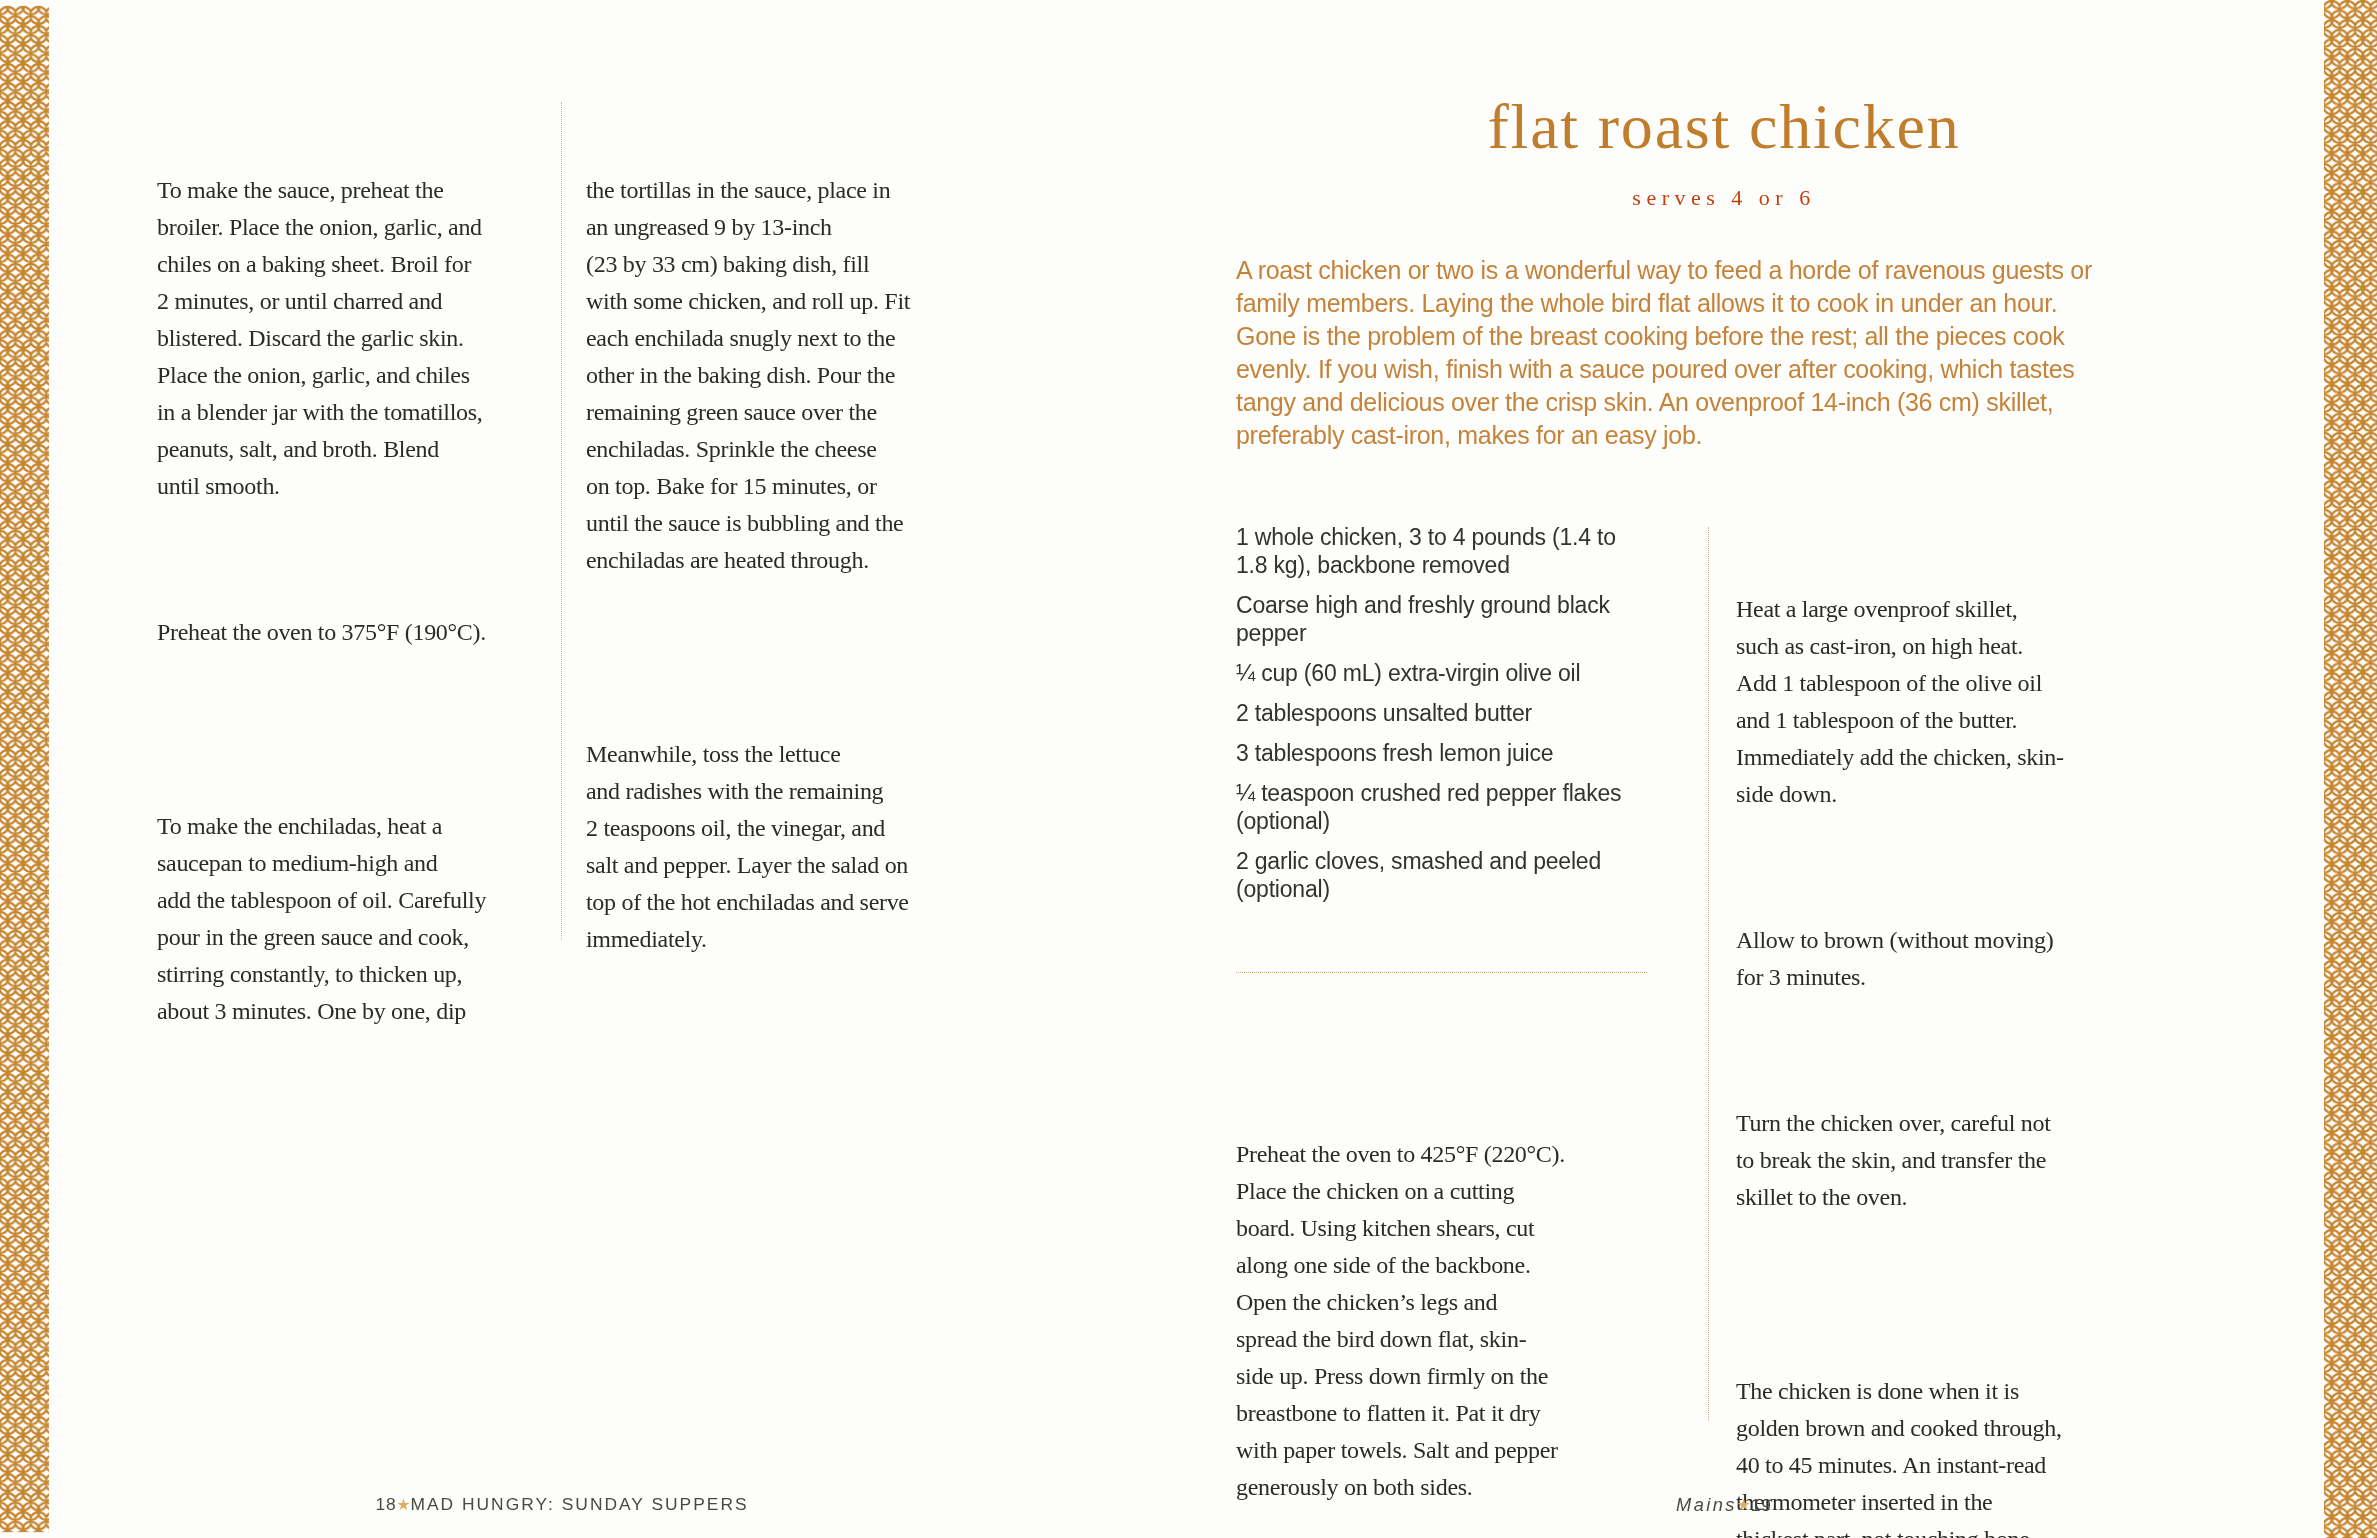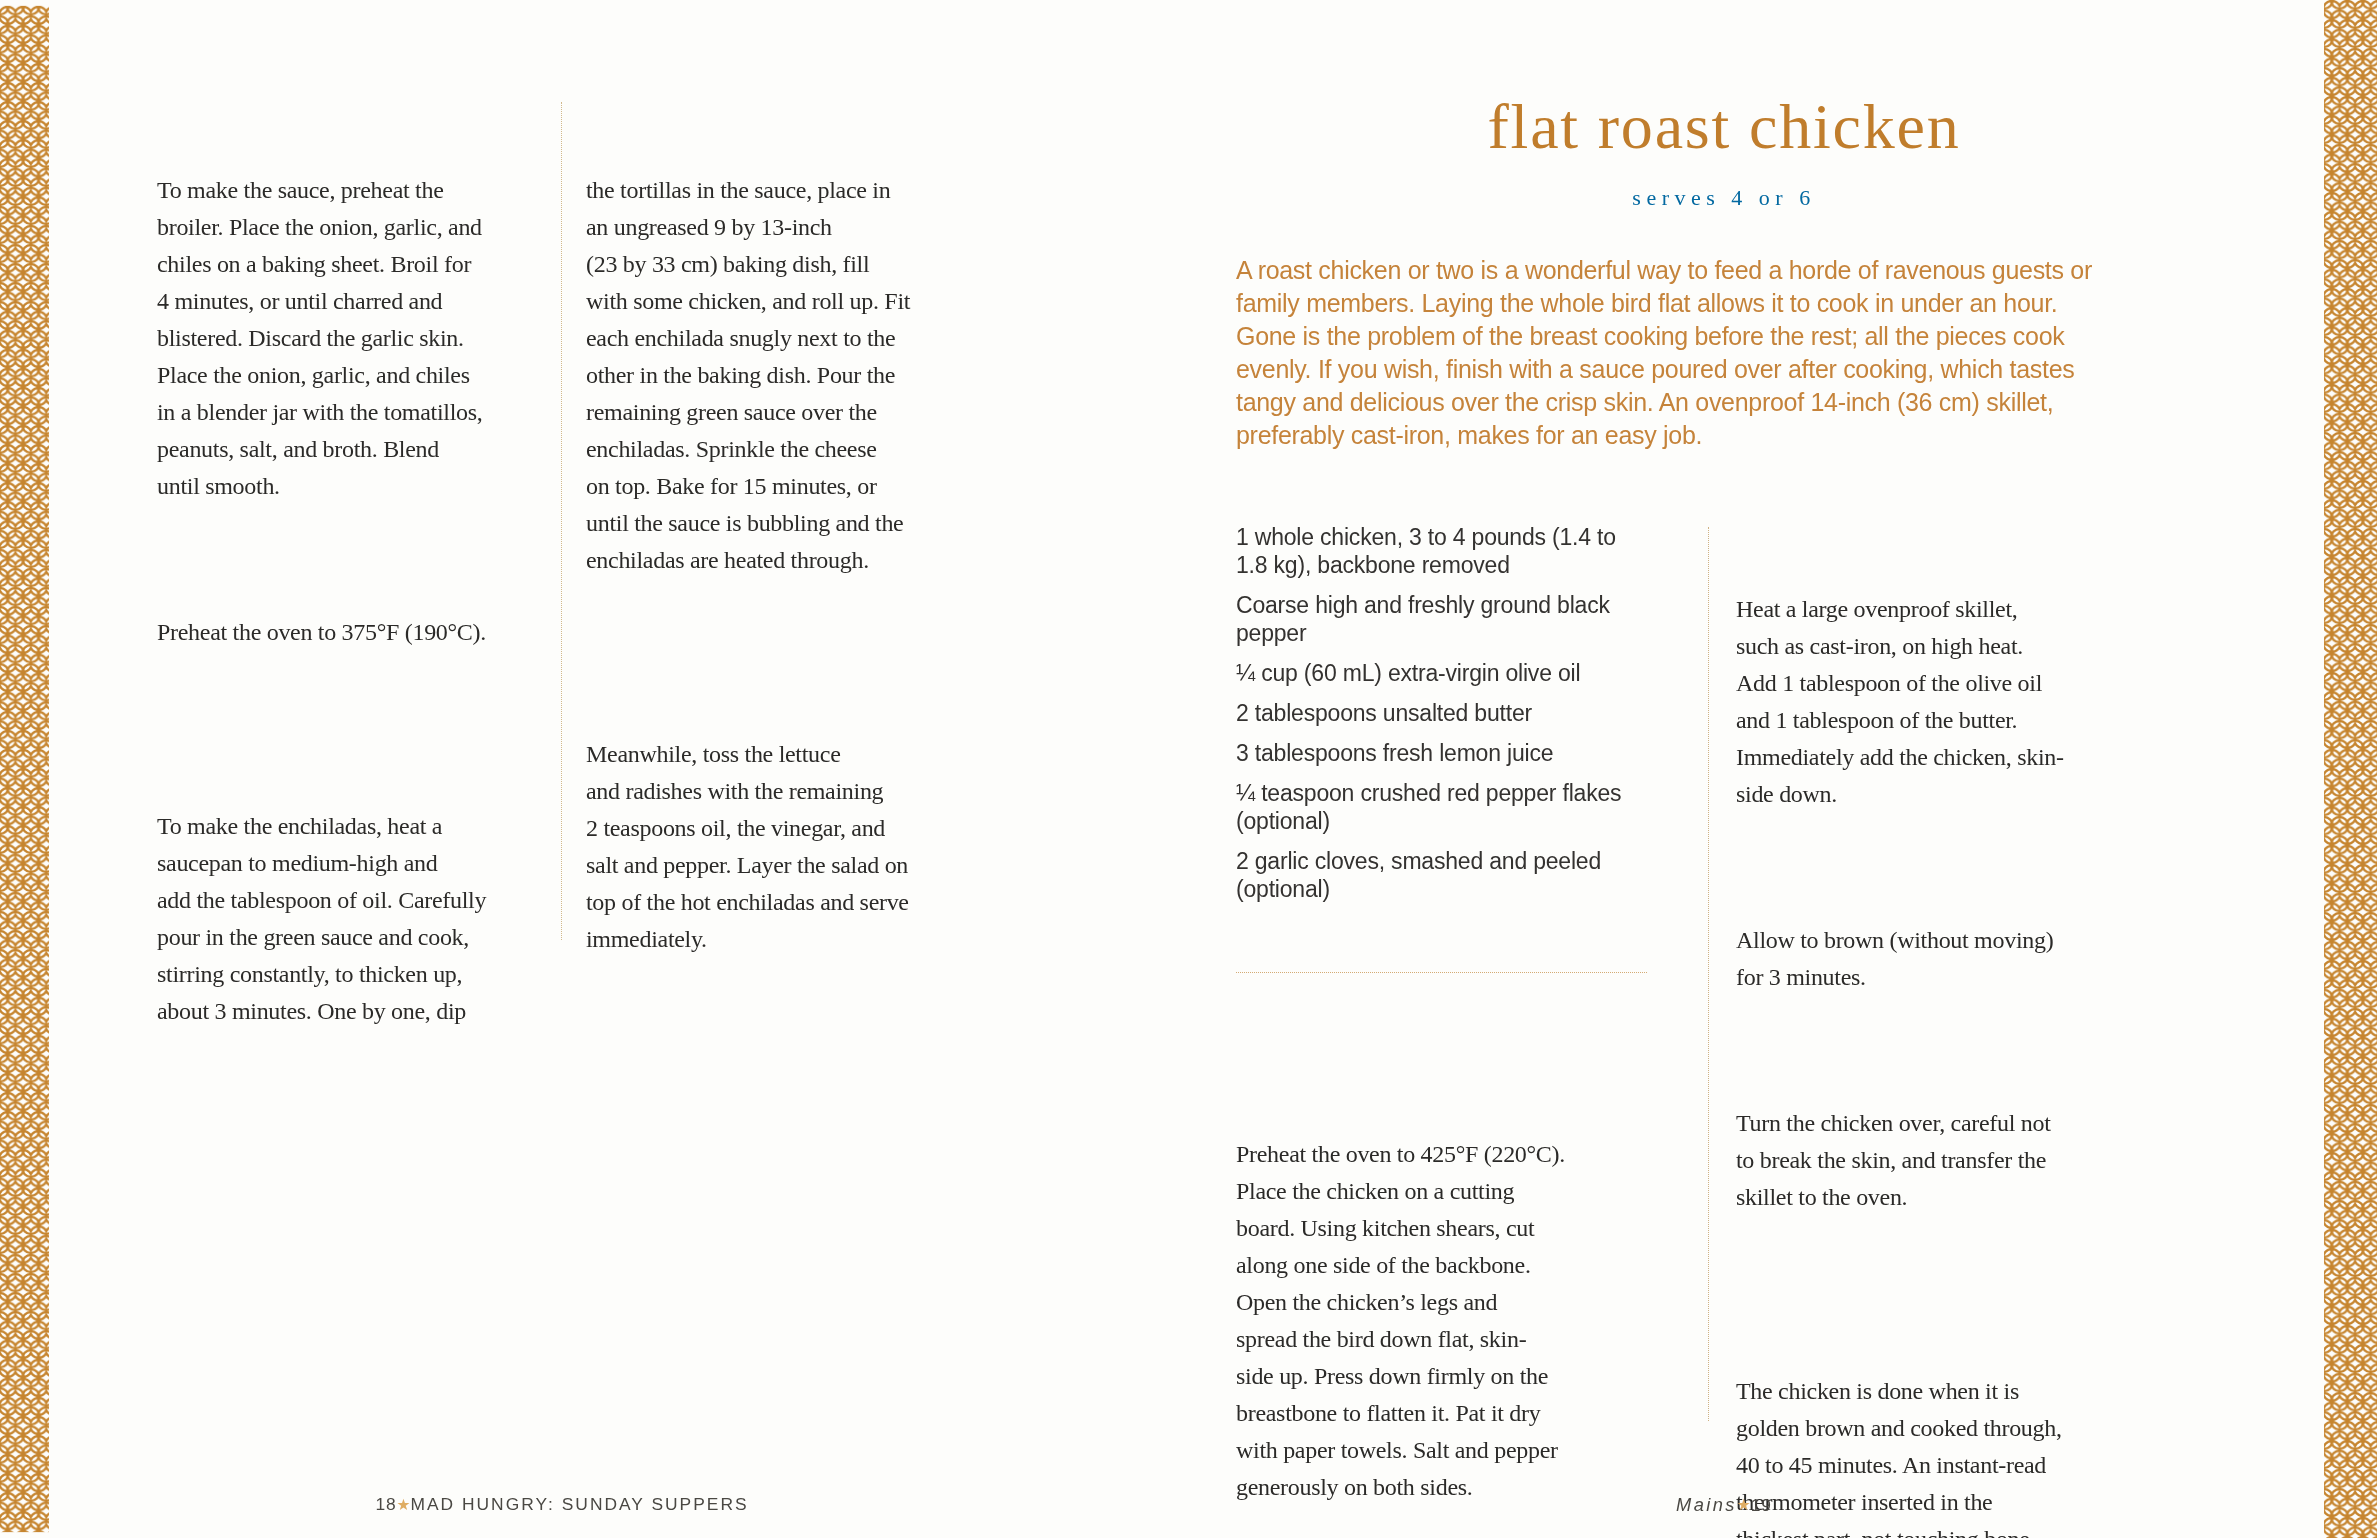--- a/index.html
+++ b/index.html
@@ -28,21 +28,21 @@
   .recipe-title{
     width:988px;text-align:center;
     font-family:"Liberation Serif", serif;
     font-size:64px;line-height:49px;letter-spacing:1.8px;
     color:#c07d2c;white-space:pre;
   }
   .serves{
     width:988px;text-align:center;
     font-family:"Liberation Serif", serif;
     font-size:22px;line-height:24px;letter-spacing:5.5px;
-    color:#0369a1;white-space:pre;
+    color:#c2410c;white-space:pre;
   }
   .intro{
     font-family:"Liberation Sans", sans-serif;
     font-size:25px;line-height:33px;letter-spacing:-0.3px;
     color:#c5833a;white-space:pre;margin:0;
   }
   .ingredients{
     font-family:"Liberation Sans", sans-serif;
     font-size:23px;line-height:28px;letter-spacing:-0.2px;
     color:#343230;
@@ -90,21 +90,21 @@
   </defs>
   <rect x="0" y="0" width="59" height="1682" fill="url(#lattice2)"></rect>
 </svg>
 
 <div class="abs" style="left:0;top:0;width:1189px;height:1538px;">
 
   <div class="serif-col abs" style="left:157px;top:98px;width:402px;">
     <p>To make the sauce, preheat the
 broiler. Place the onion, garlic, and
 chiles on a baking sheet. Broil for
-4 minutes, or until charred and
+2 minutes, or until charred and
 blistered. Discard the garlic skin.
 Place the onion, garlic, and chiles
 in a blender jar with the tomatillos,
 peanuts, salt, and broth. Blend
 until smooth.</p>
     <p>Preheat the oven to 375°F (190°C).</p>
     <p>To make the enchiladas, heat a
 saucepan to medium-high and
 add the tablespoon of oil. Carefully
 pour in the green sauce and cook,

